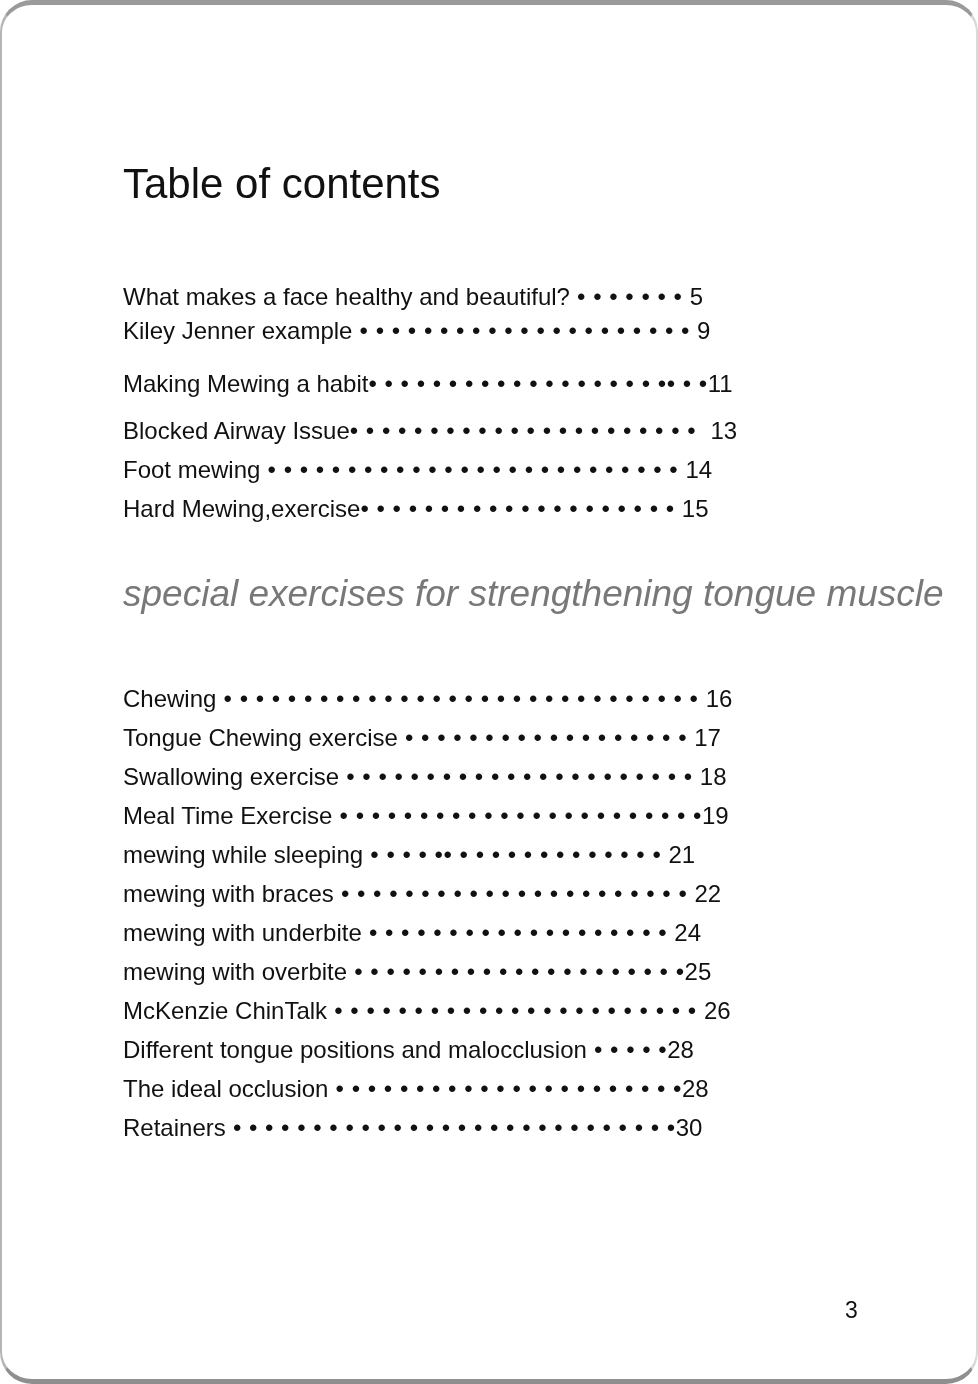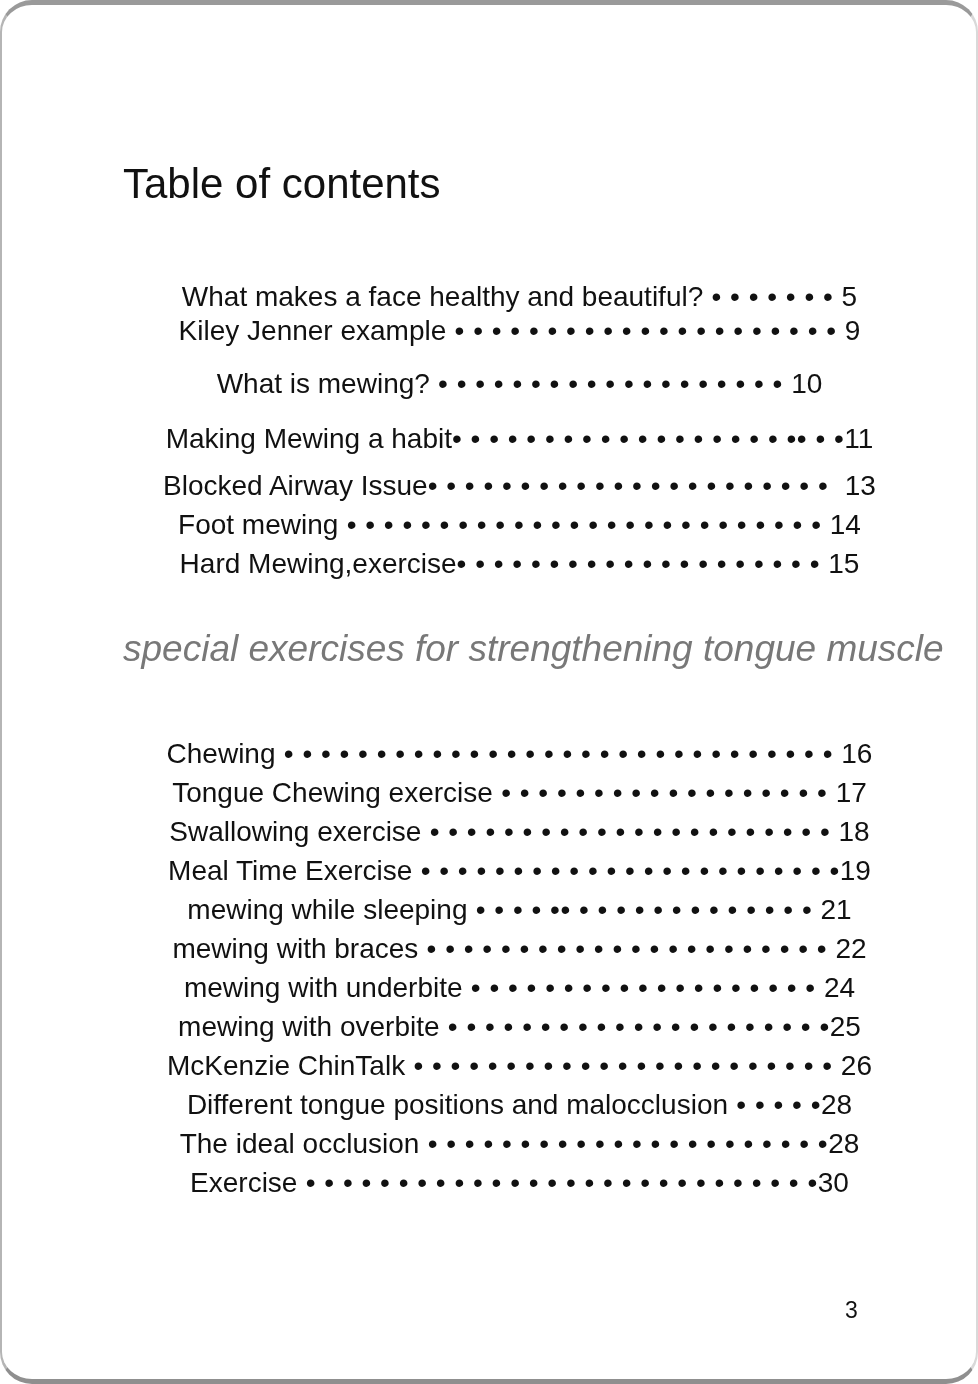--- a/index.html
+++ b/index.html
@@ -27,24 +27,23 @@
     font-weight: 400;
     line-height: 48px;
     margin: 0 0 72px 0;
     letter-spacing: 0px;
   }
   .toc-group { margin: 0 0 16px 0; }
   .toc-group.tight .row { line-height: 34px; }
   .toc-group.g-habit { margin-bottom: 8px; }
   .toc-group.g-blocked { margin-bottom: 16px; }
   .row {
-    font-size: 28px;
+    font-size: 24px;
     line-height: 39px;
     white-space: nowrap;
-    text-align: center;
   }
   .row .dots { letter-spacing: 0.5px; }
   .section-note {
     font-size: 37px;
     line-height: 39px;
     font-style: italic;
     color: #787878;
     margin: 46px 0 66px 0;
     white-space: nowrap;
   }
@@ -63,23 +62,20 @@
 <div class="page">
   <div class="content">
 
     <h1 class="doc-title">Table of contents</h1>
 
     <div class="toc-group tight">
       <div class="row"><span>What makes a face healthy and beautiful?</span><span class="dots"> • • • • • • • </span><span>5</span></div>
       <div class="row"><span>Kiley Jenner example</span><span class="dots"> • • • • • • • • • • • • • • • • • • • • • </span><span>9</span></div>
     </div>
 
-    <div class="toc-group">
-      <div class="row"><span>What is mewing?</span><span class="dots"> • • • • • • • • • • • • • • • • • • • </span><span>10</span></div>
-    </div>
 
     <div class="toc-group g-habit">
       <div class="row"><span>Making Mewing a habit</span><span class="dots">• • • • • • • • • • • • • • • • • • •• • •</span><span>11</span></div>
     </div>
 
     <div class="toc-group g-blocked">
       <div class="row"><span>Blocked Airway Issue</span><span class="dots">• • • • • • • • • • • • • • • • • • • • • •&nbsp; </span><span>13</span></div>
       <div class="row"><span>Foot mewing</span><span class="dots"> • • • • • • • • • • • • • • • • • • • • • • • • • • </span><span>14</span></div>
       <div class="row"><span>Hard Mewing,exercise</span><span class="dots">• • • • • • • • • • • • • • • • • • • • </span><span>15</span></div>
     </div>
@@ -91,19 +87,19 @@
       <div class="row"><span>Tongue Chewing exercise</span><span class="dots"> • • • • • • • • • • • • • • • • • • </span><span>17</span></div>
       <div class="row"><span>Swallowing exercise</span><span class="dots"> • • • • • • • • • • • • • • • • • • • • • • </span><span>18</span></div>
       <div class="row"><span>Meal Time Exercise</span><span class="dots"> • • • • • • • • • • • • • • • • • • • • • • •</span><span>19</span></div>
       <div class="row"><span>mewing while sleeping</span><span class="dots"> • • • • •• • • • • • • • • • • • • • </span><span>21</span></div>
       <div class="row"><span>mewing with braces</span><span class="dots"> • • • • • • • • • • • • • • • • • • • • • • </span><span>22</span></div>
       <div class="row"><span>mewing with underbite</span><span class="dots"> • • • • • • • • • • • • • • • • • • • </span><span>24</span></div>
       <div class="row"><span>mewing with overbite</span><span class="dots"> • • • • • • • • • • • • • • • • • • • • •</span><span>25</span></div>
       <div class="row"><span>McKenzie ChinTalk</span><span class="dots"> • • • • • • • • • • • • • • • • • • • • • • • </span><span>26</span></div>
       <div class="row"><span>Different tongue positions and malocclusion</span><span class="dots"> • • • • •</span><span>28</span></div>
       <div class="row"><span>The ideal occlusion</span><span class="dots"> • • • • • • • • • • • • • • • • • • • • • •</span><span>28</span></div>
-      <div class="row"><span>Exercise</span><span class="dots"> • • • • • • • • • • • • • • • • • • • • • • • • • • • •</span><span>30</span></div>
+      <div class="row"><span>Retainers</span><span class="dots"> • • • • • • • • • • • • • • • • • • • • • • • • • • • •</span><span>30</span></div>
     </div>
 
   </div>
 
   <div class="page-number">3</div>
 </div>
 
 </body></html>

